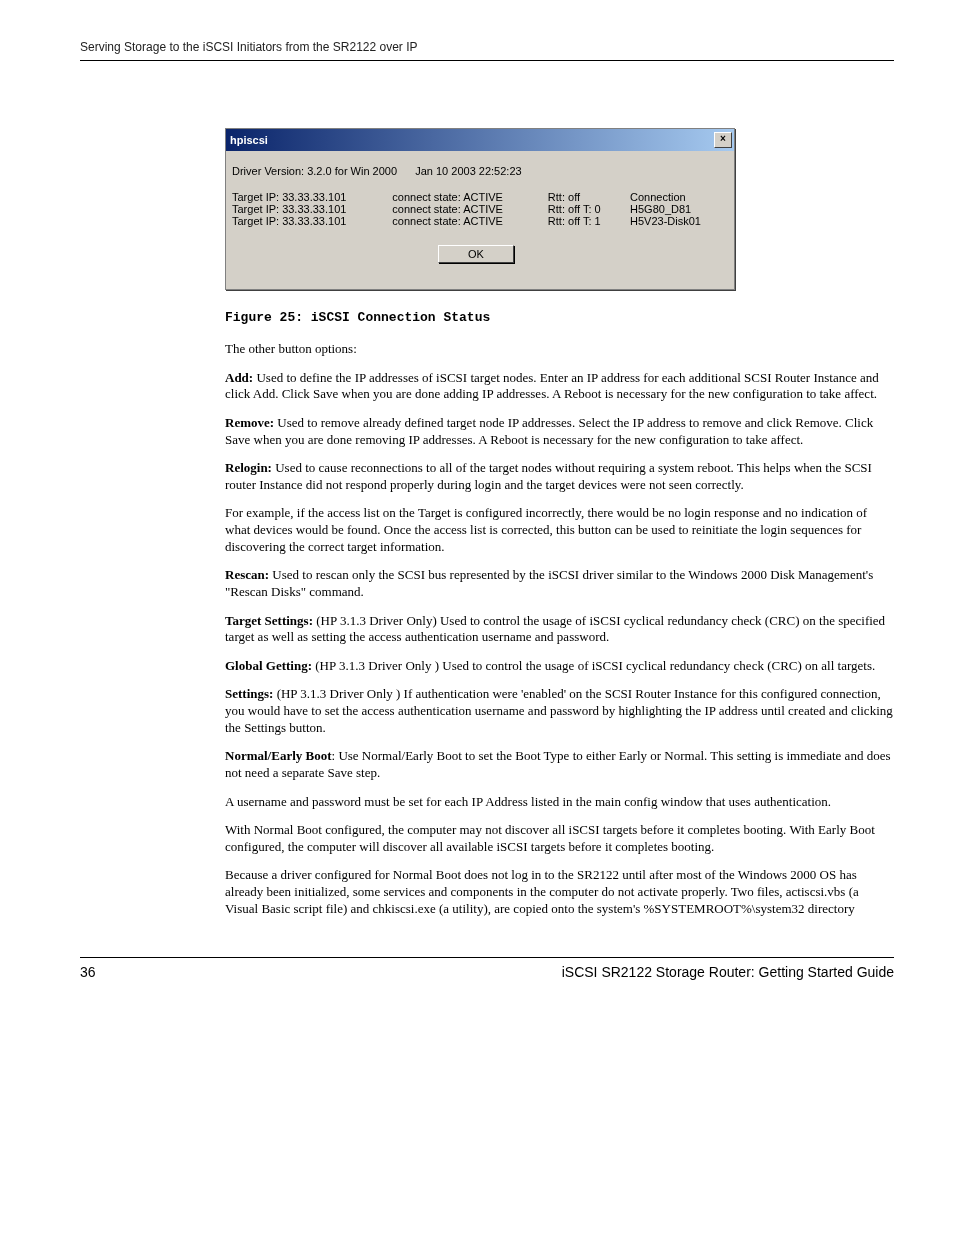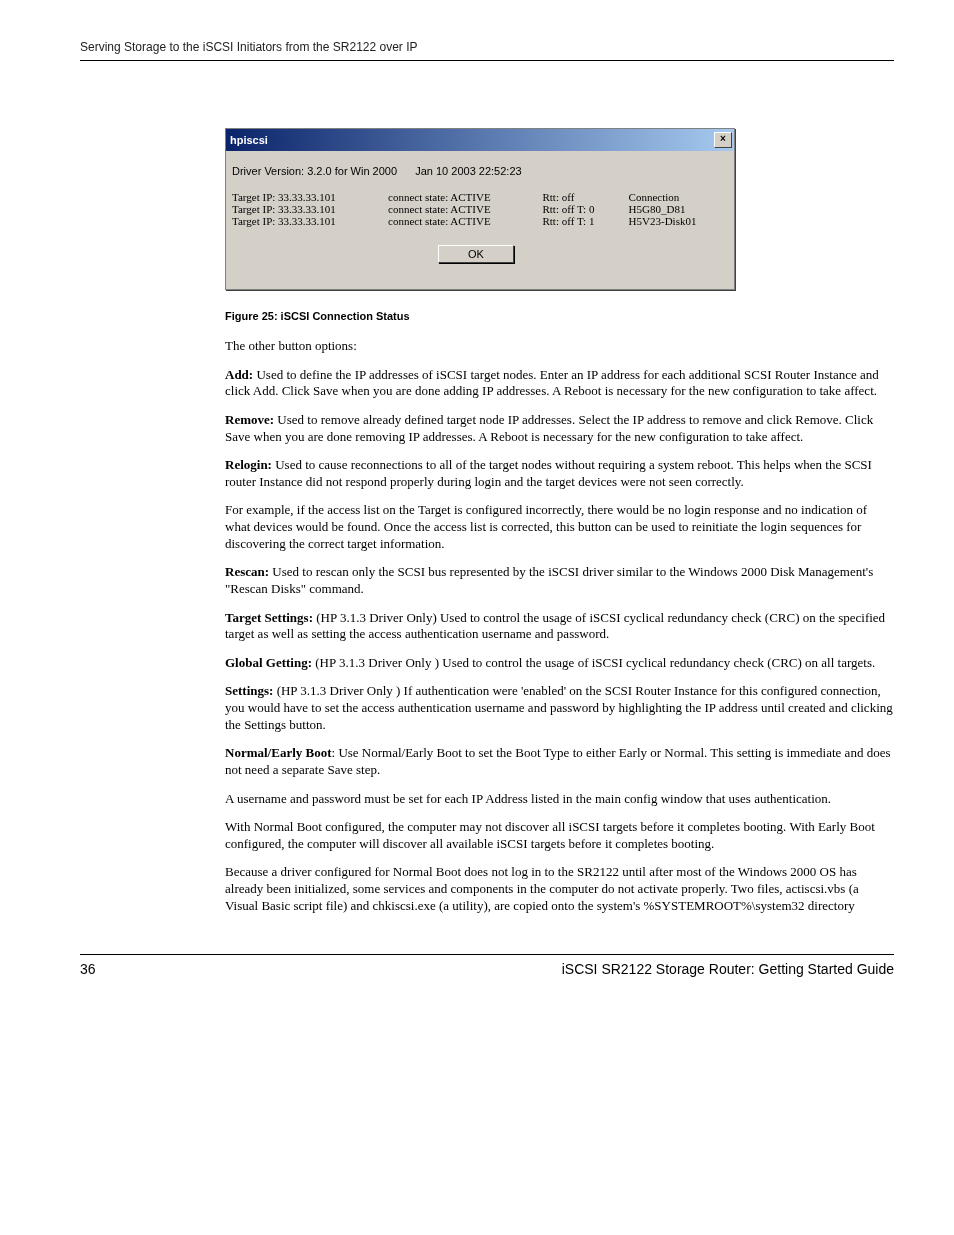--- a/index.html
+++ b/index.html
@@ -66,39 +66,39 @@
   .driver-line {
     margin-bottom: 14px;
   }
   .driver-line span { display:inline-block; }
   .targets-table {
     display: table;
     border-collapse: collapse;
     width: 100%;
   }
   .t-row { display: table-row; }
-  .t-cell { display: table-cell; padding-right: 12px; white-space: nowrap; font-family: Liberation Serif, serif; }
+  .t-cell { display: table-cell; padding-right: 12px; white-space: nowrap; }
   .t-cell:last-child { padding-right: 0; }
   .ok-wrap { text-align: center; margin-top: 18px; margin-bottom: 16px;}
   .ok-btn {
     display: inline-block;
     min-width: 74px;
     padding: 2px 0;
     border-top: 1px solid #fff;
     border-left: 1px solid #fff;
     border-right: 1px solid #404040;
     border-bottom: 1px solid #404040;
     background: #d4d0c8;
     text-align: center;
     box-shadow: 1px 1px 0 #000;
   }
   .figure-caption {
-    font-family: Liberation Sans, sans-serif;
+    font-family: Liberation Mono, monospace;
     font-weight: bold;
-    font-size: 11px;
+    font-size: 13px;
     margin: 0 0 16px 145px;
   }
   .content {
     margin-left: 145px;
     font-size: 13px;
     line-height: 1.28;
   }
   .content p { margin: 0 0 12px 0; text-align: left; }
   .content .term { font-weight: bold; }
   .footer {

